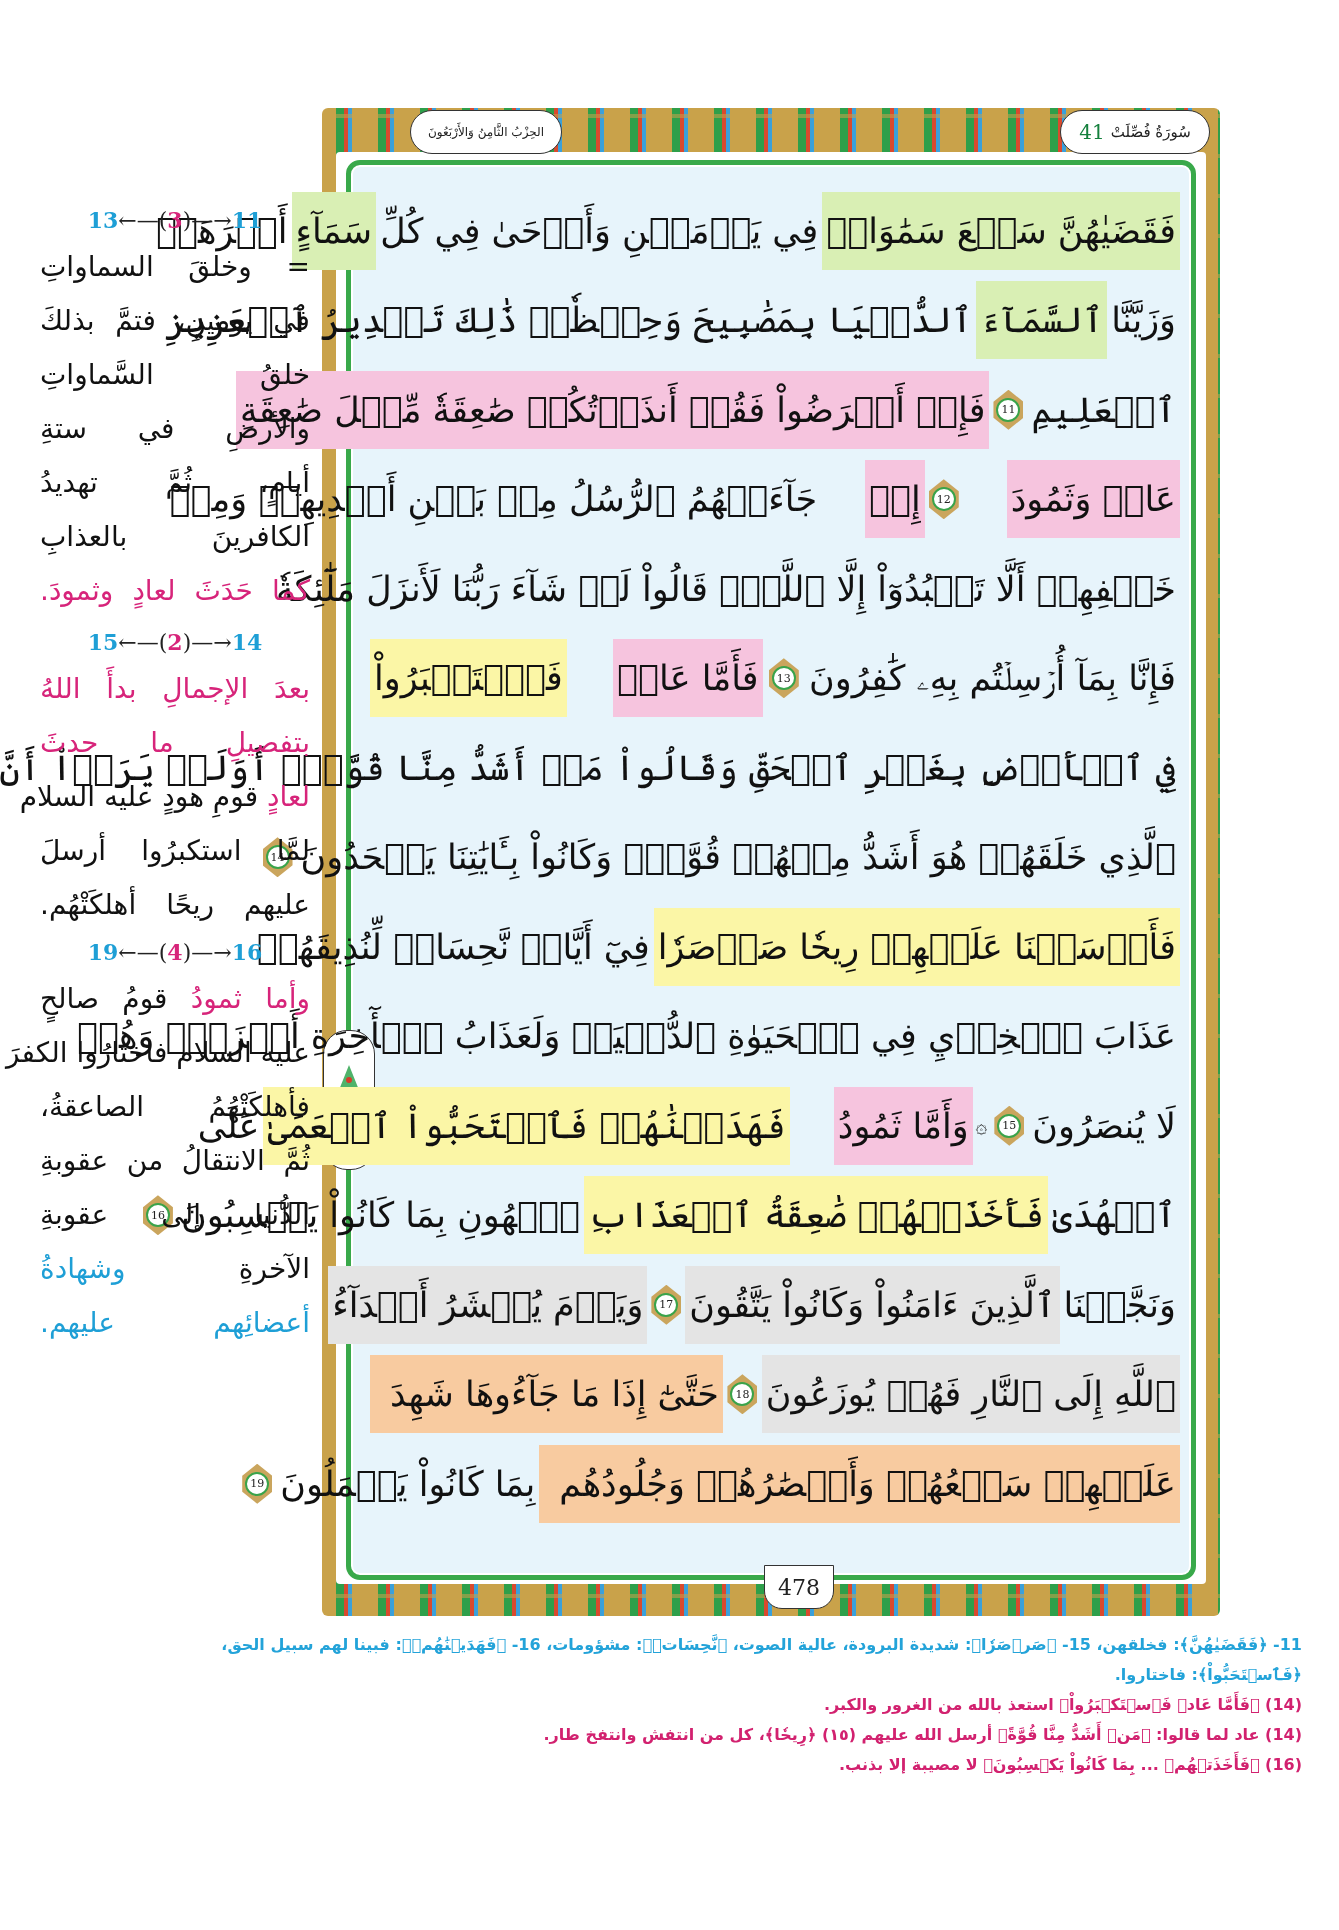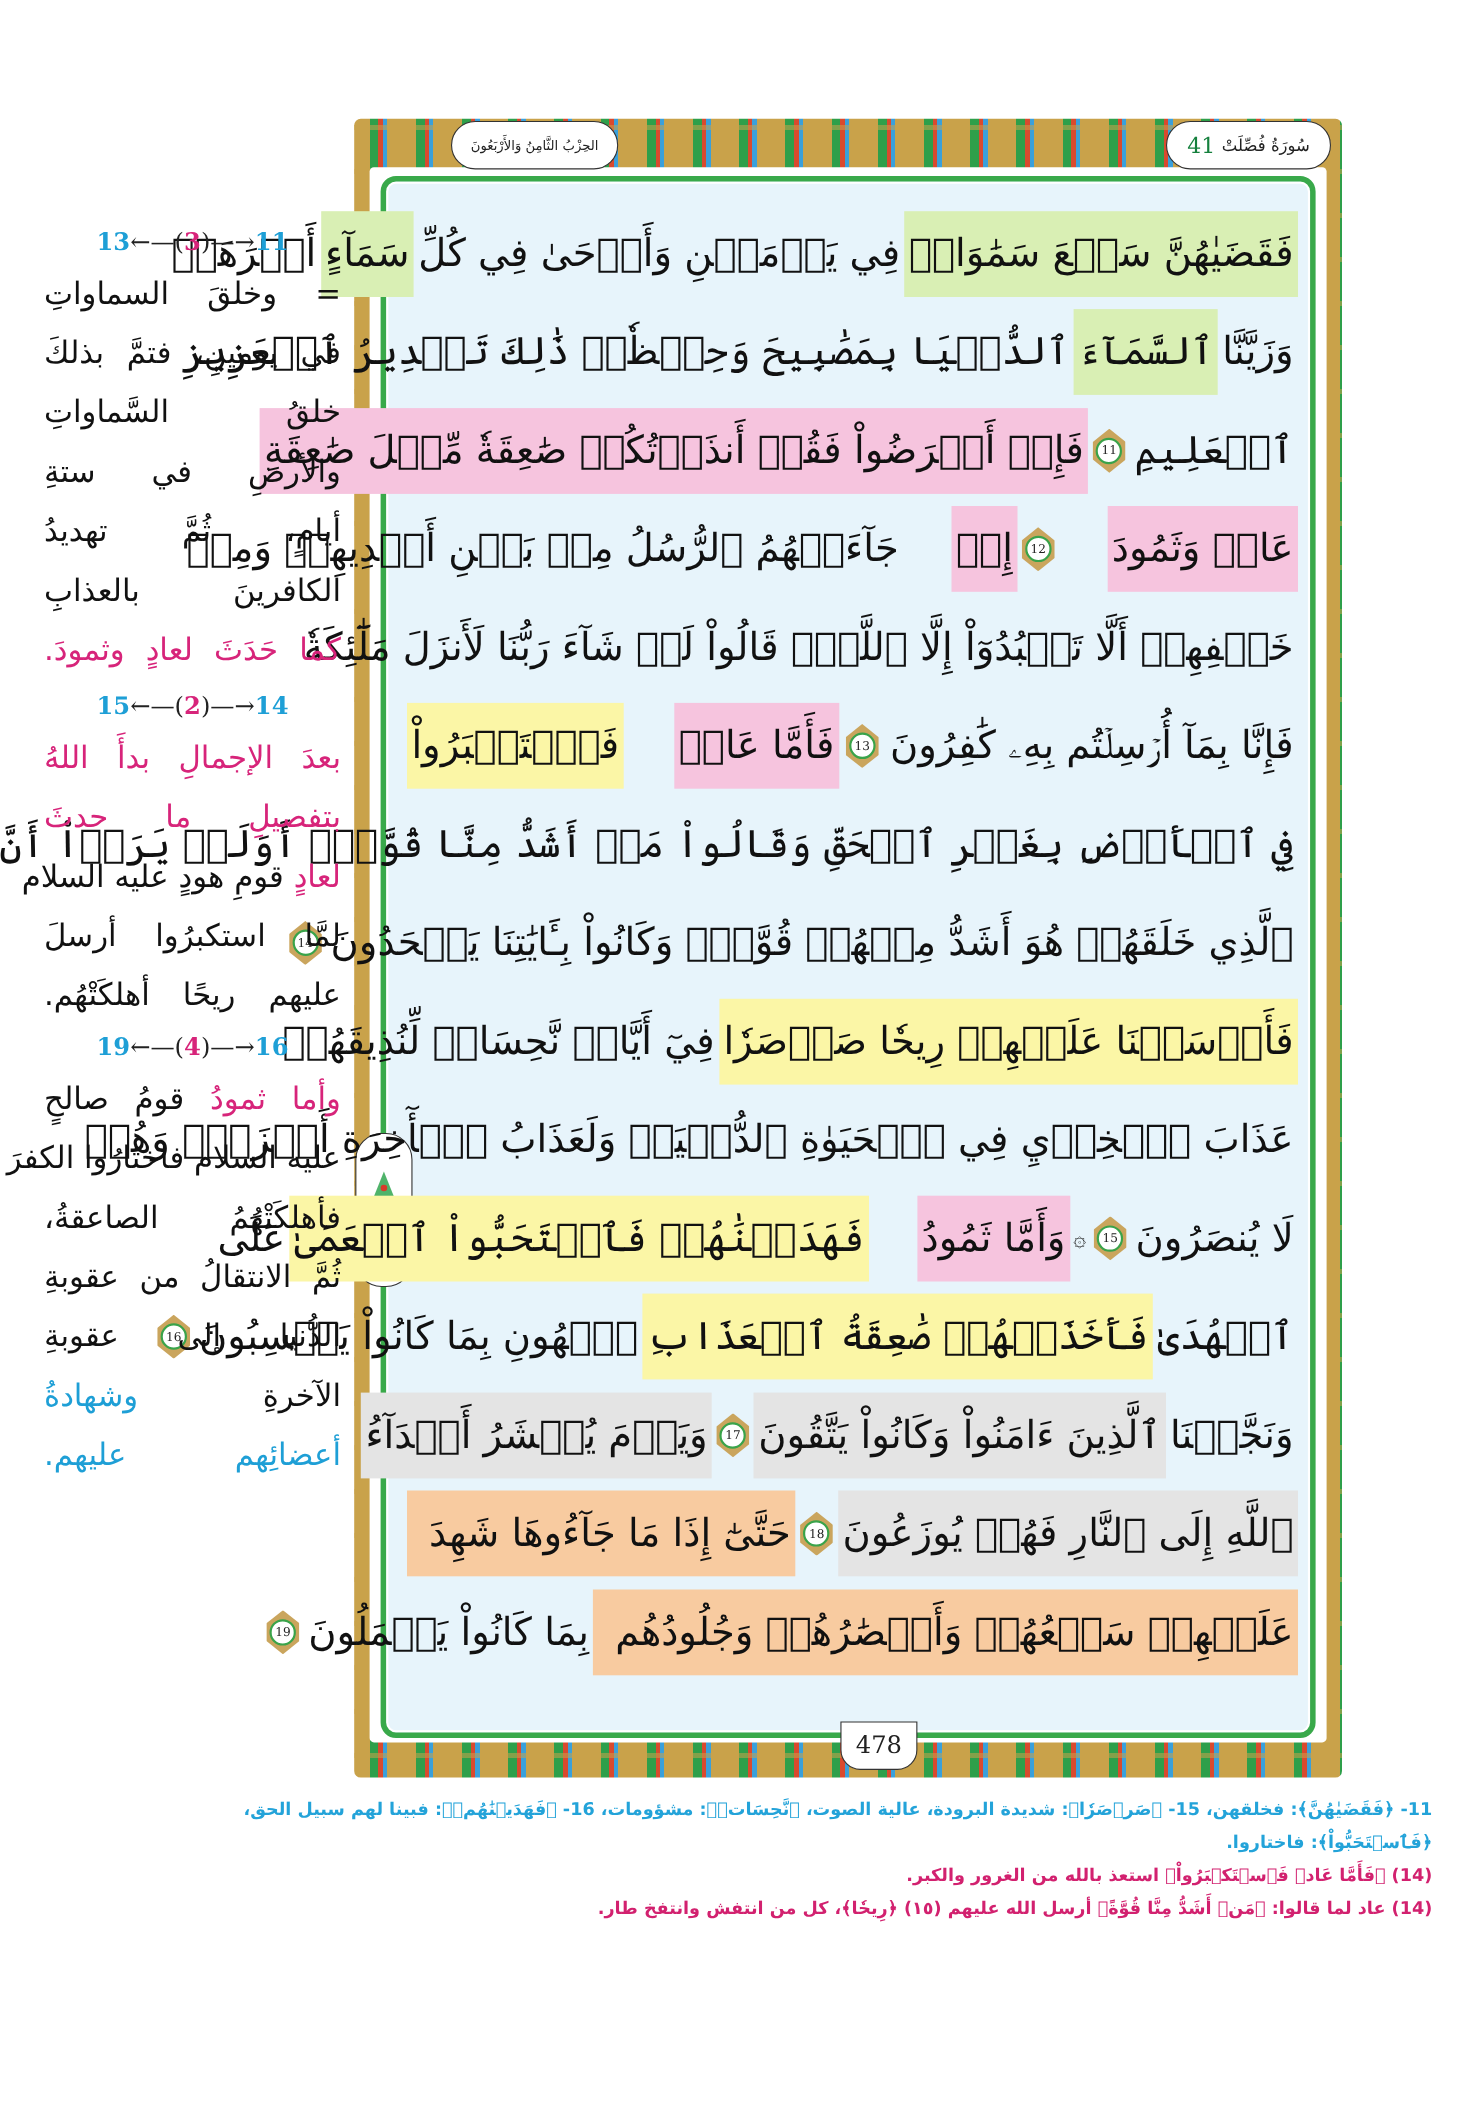--- a/index.html
+++ b/index.html
@@ -268,13 +268,14 @@
     <div class="side-line"><span>الدُّنيا إلى عقوبةِ</span></div>
     <div class="side-line"><span>الآخرةِ </span><span class="blue">وشهادةُ</span></div>
     <div class="side-line"><span class="blue">أعضائِهم عليهم.</span></div>
   </div>
 
 <div class="notes">
   <div class="note-line note-blue">11- ﴿فَقَضَيٰهُنَّ﴾: فخلقهن، 15- ﴿صَرۡصَرٗا﴾: شديدة البرودة، عالية الصوت، ﴿نَّحِسَاتٖ﴾: مشؤومات، 16- ﴿فَهَدَيۡنَٰهُمۡ﴾: فبينا لهم سبيل الحق،</div>
   <div class="note-line note-blue">﴿فَٱسۡتَحَبُّواْ﴾: فاختاروا.</div>
   <div class="note-line note-pink">(14) ﴿فَأَمَّا عَادٞ فَٱسۡتَكۡبَرُواْ﴾ استعذ بالله من الغرور والكبر.</div>
   <div class="note-line note-pink">(14) عاد لما قالوا: ﴿مَنۡ أَشَدُّ مِنَّا قُوَّةً﴾ أرسل الله عليهم (١٥) ﴿رِيحٗا﴾، كل من انتفش وانتفخ طار.</div>
+  <div class="note-line note-pink">(16) ﴿فَأَخَذَتۡهُمۡ ... بِمَا كَانُواْ يَكۡسِبُونَ﴾ لا مصيبة إلا بذنب.</div>
 </div>
 
 </body></html>

